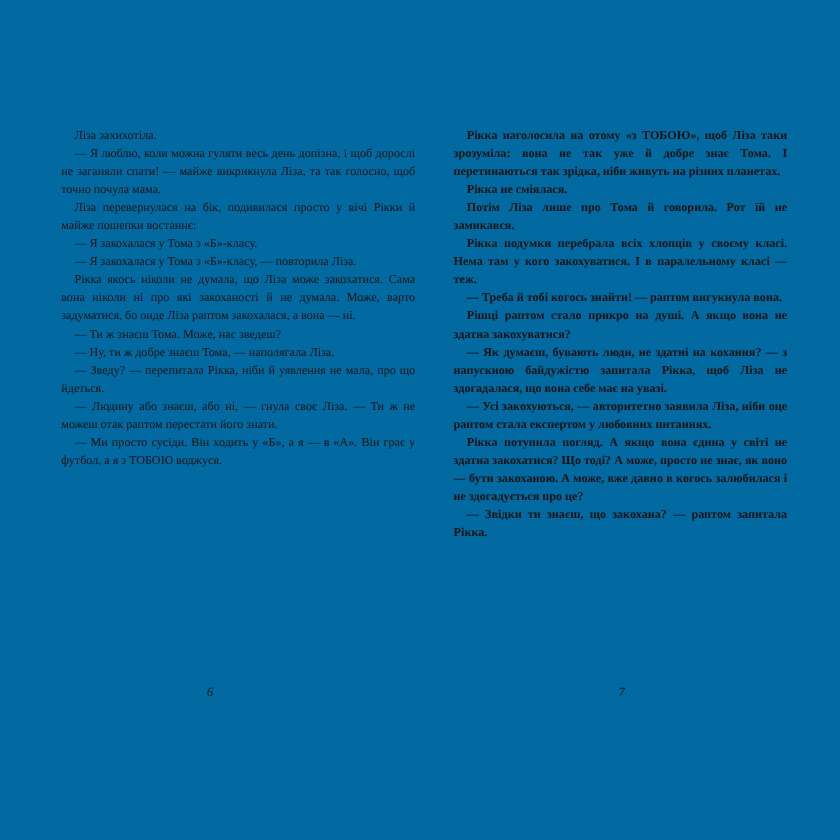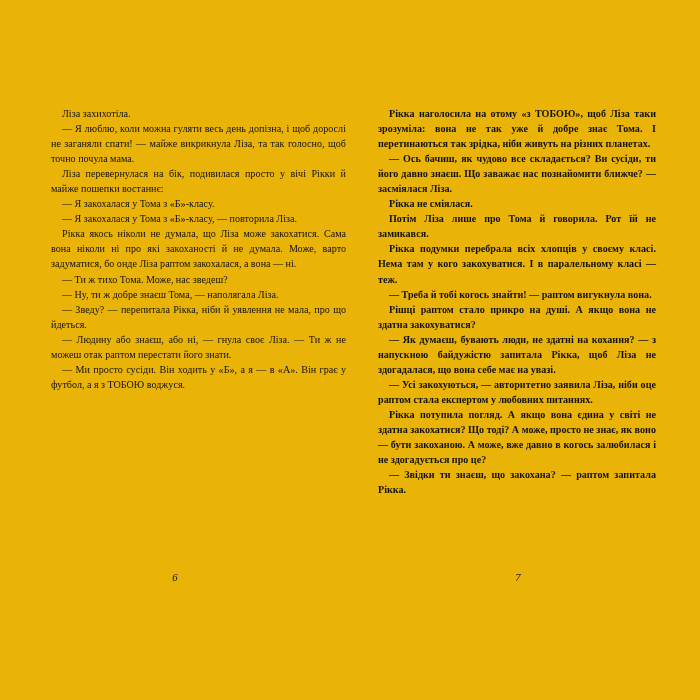--- a/index.html
+++ b/index.html
@@ -19,21 +19,21 @@
     position: relative;
     width: 700px;
     height: 700px;
     background: #ffffff;
   }
 
   .page {
     position: absolute;
     top: 0;
     height: 700px;
-    background: #eab308;
+    background: #0369a1;
   }
 
   .page-left  { left: 0;   width: 350px; }
   .page-right { left: 350px; width: 350px; }
 
   .textblock {
     position: absolute;
     top: 106px;
   }
 
@@ -88,33 +88,32 @@
 <div class="spread">
 
   <div class="page page-left">
     <div class="textblock">
       <p class="para">Ліза захихотіла.</p>
       <p class="para">— Я люблю, коли можна гуляти весь день допізна, і щоб дорослі не заганяли спати! — майже викрикнула Ліза, та так голосно, щоб точно почула мама.</p>
       <p class="para">Ліза перевернулася на бік, подивилася просто у вічі Рікки й майже пошепки востаннє:</p>
       <p class="para">— Я закохалася у Тома з «Б»-класу.</p>
       <p class="para">— Я закохалася у Тома з «Б»-класу, — повторила Ліза.</p>
       <p class="para">Рікка якось ніколи не думала, що Ліза може закохатися. Сама вона ніколи ні про які закоханості й не думала. Може, варто задуматися, бо онде Ліза раптом закохалася, а вона — ні.</p>
-      <p class="para">— Ти ж тихо Тома. Може, нас зведеш?</p>
+      <p class="para">— Ти ж знаєш Тома. Може, нас зведеш?</p>
       <p class="para">— Ну, ти ж добре знаєш Тома, — наполягала Ліза.</p>
       <p class="para">— Зведу? — перепитала Рікка, ніби й уявлення не мала, про що йдеться.</p>
       <p class="para">— Людину або знаєш, або ні, — гнула своє Ліза. — Ти ж не можеш отак раптом перестати його знати.</p>
       <p class="para">— Ми просто сусіди. Він ходить у «Б», а я — в «А». Він грає у футбол, а я з ТОБОЮ воджуся.</p>
     </div>
     <div class="folio">6</div>
   </div>
 
   <div class="page page-right">
     <div class="textblock">
       <p class="para">Рікка наголосила на отому «з ТОБОЮ», щоб Ліза таки зрозуміла: вона не так уже й добре знає Тома. І перетинаються так зрідка, ніби живуть на різних планетах.</p>
-      <p class="para">— Ось бачиш, як чудово все складається? Ви сусіди, ти його давно знаєш. Що заважає нас познайомити ближче? — засміялася Ліза.</p>
       <p class="para">Рікка не сміялася.</p>
       <p class="para">Потім Ліза лише про Тома й говорила. Рот їй не замикався.</p>
       <p class="para">Рікка подумки перебрала всіх хлопців у своєму класі. Нема там у кого закохуватися. І в паралельному класі — теж.</p>
       <p class="para">— Треба й тобі когось знайти! — раптом вигукнула вона.</p>
       <p class="para">Рішці раптом стало прикро на душі. А якщо вона не здатна закохуватися?</p>
       <p class="para">— Як думаєш, бувають люди, не здатні на кохання? — з напускною байдужістю запитала Рікка, щоб Ліза не здогадалася, що вона себе має на увазі.</p>
       <p class="para">— Усі закохуються, — авторитетно заявила Ліза, ніби оце раптом стала експертом у любовних питаннях.</p>
       <p class="para">Рікка потупила погляд. А якщо вона єдина у світі не здатна закохатися? Що тоді? А може, просто не знає, як воно — бути закоханою. А може, вже давно в когось залюбилася і не здогадується про це?</p>
       <p class="para">— Звідки ти знаєш, що закохана? — раптом запитала Рікка.</p>
     </div>

